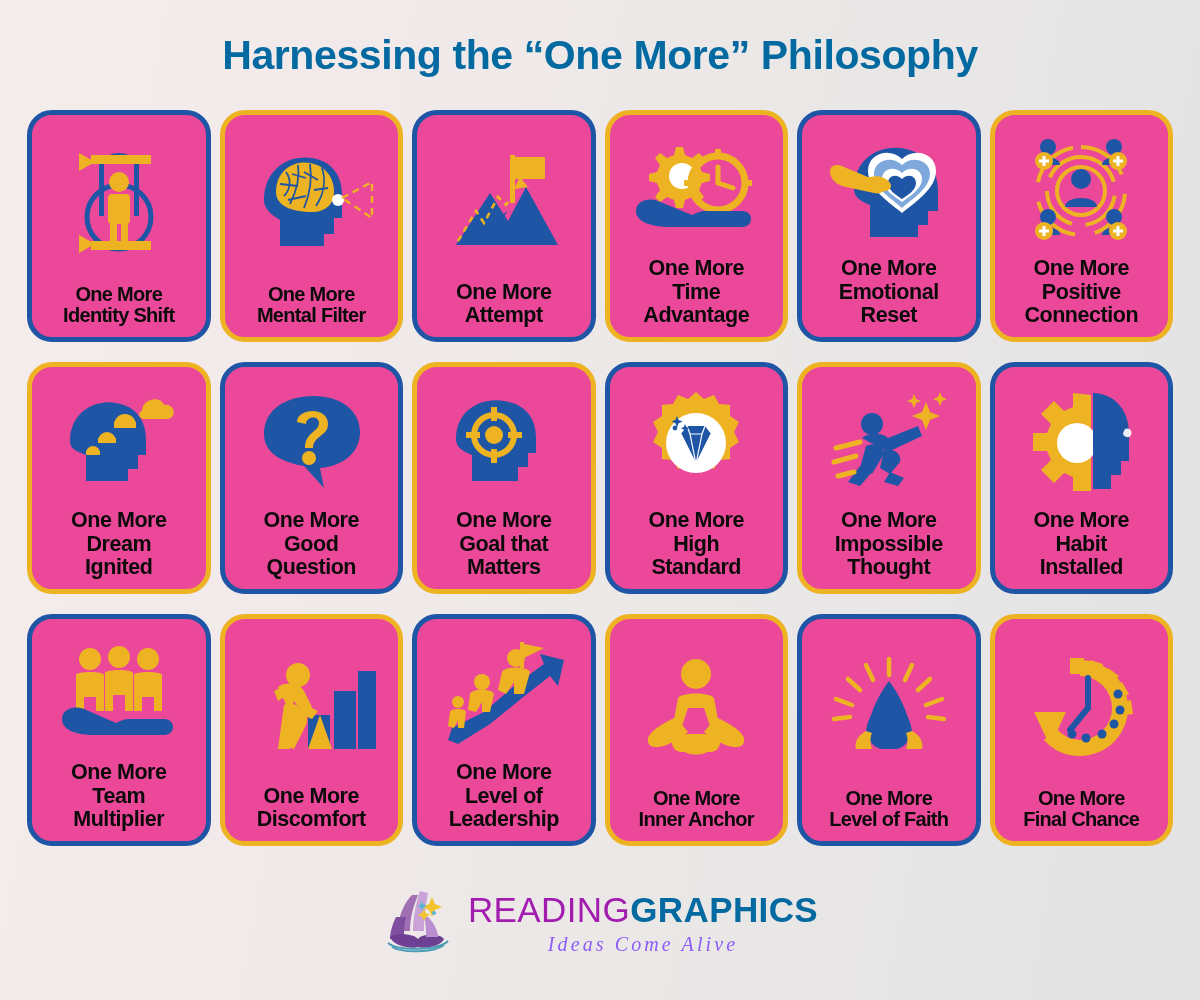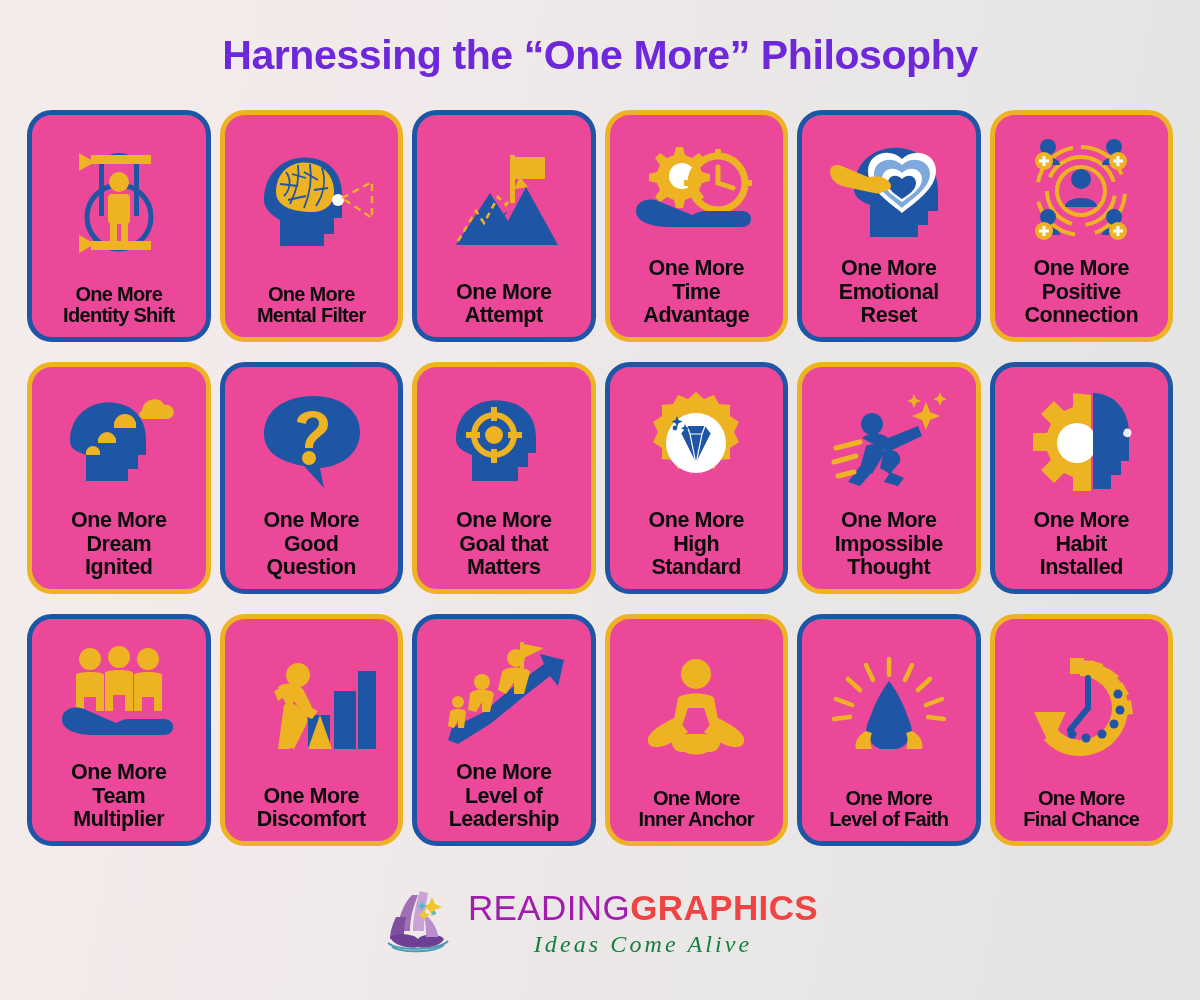--- a/index.html
+++ b/index.html
@@ -26,21 +26,21 @@
     height: 110px;
     display: flex;
     align-items: center;
     justify-content: center;
     flex: none;
   }
   .title {
     font-family: "Liberation Sans", sans-serif;
     font-size: 41px;
     font-weight: bold;
-    color: #6d28d9;
+    color: #0369a1;
     letter-spacing: -0.4px;
     text-align: right;
     white-space: nowrap;
   }
   
   .grid {
     flex: none;
     width: 1146px;
     margin: 0 auto;
     display: grid;
@@ -103,26 +103,26 @@
     align-items: stretch;
     line-height: 1;
   }
   .logo-word {
     font-family: "Liberation Sans", sans-serif;
     font-size: 35px;
     letter-spacing: 0.4px;
     white-space: nowrap;
   }
   .logo-word .lw-a { color: #a21caf; font-weight: normal; }
-  .logo-word .lw-b { color: #ef4444; font-weight: bold; }
+  .logo-word .lw-b { color: #0369a1; font-weight: bold; }
   .logo-tag {
     font-family: "Liberation Serif", serif;
     font-style: italic;
-    font-size: 24px;
-    color: #15803d;
+    font-size: 20px;
+    color: #8b5cf6;
     text-align: center;
     letter-spacing: 3.1px;
     margin-top: 7px;
   }
 </style>
 </head>
 <body>
 
 <div class="page">
 

